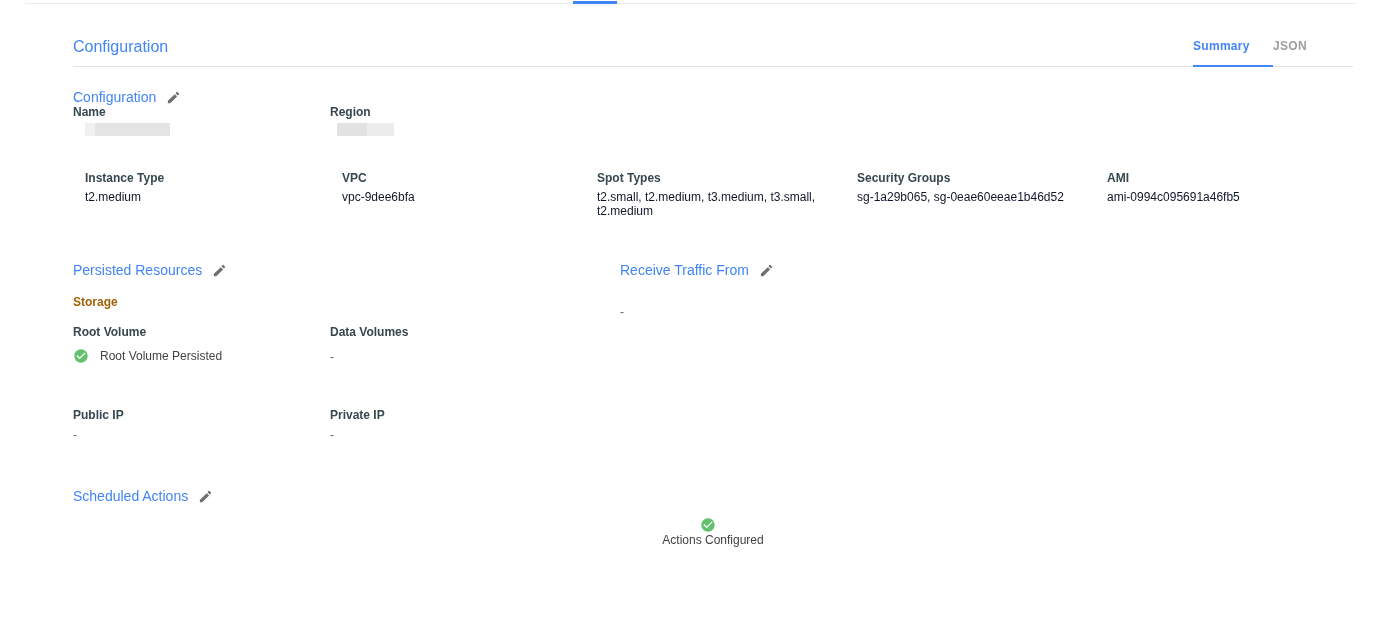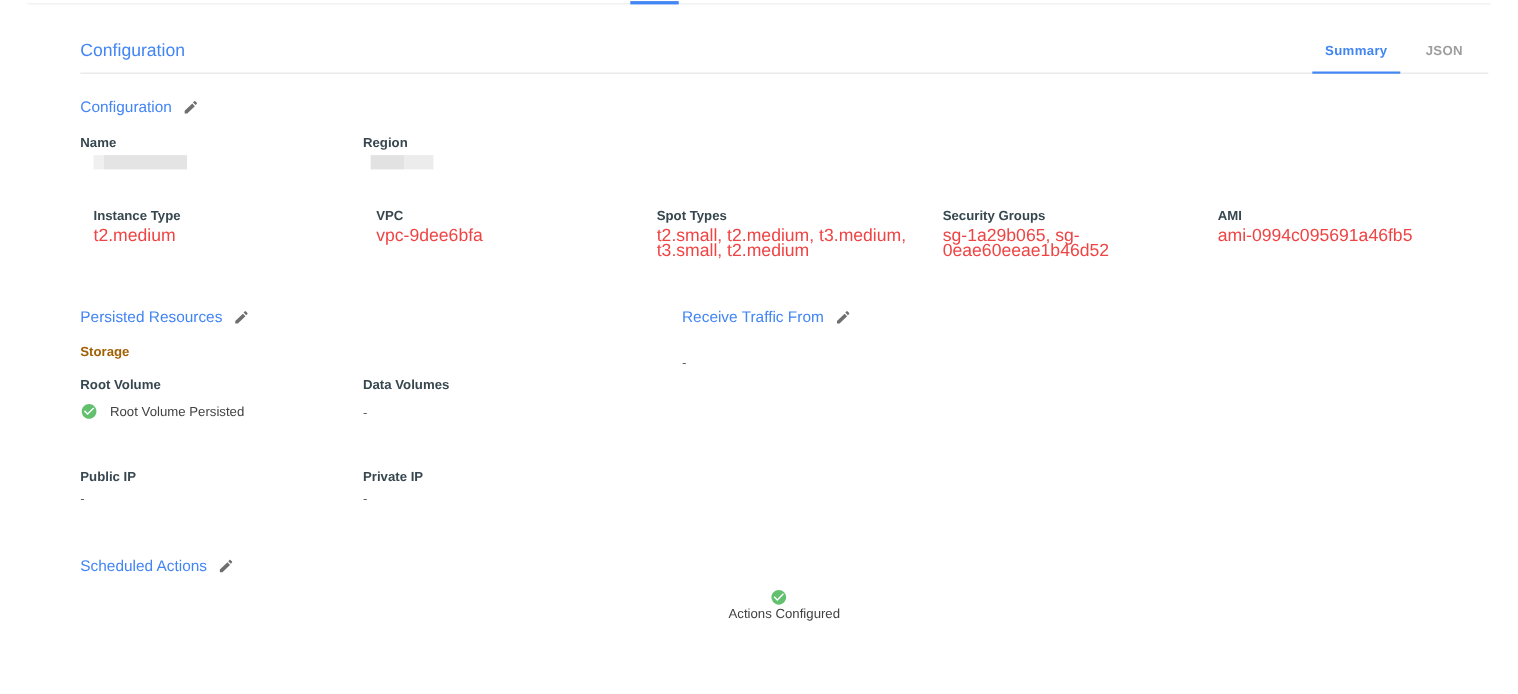--- a/index.html
+++ b/index.html
@@ -12,46 +12,46 @@
   .top-strip .indicator { position:absolute; left:548px; top:1px; width:44px; height:3px;
     background:#4285f4; }
 
   .content { position:relative; margin-left:73px; width:1280px; }
 
   
   .page-header { margin-top:38px; display:flex; justify-content:space-between;
     align-items:flex-end; border-bottom:1px solid #e3e3e3; position:relative; }
   .page-title { font-size:16px; color:#4285f4; padding-bottom:10px; font-weight:400; }
   .tabs { display:flex; }
-  .tab { width:80px; text-align:center; font-size:12px; font-weight:700;
+  .tab { width:80px; text-align:left; font-size:12px; font-weight:700;
     letter-spacing:.3px; color:#9e9e9e; padding-bottom:13px; position:relative;
     cursor:pointer; }
   .tab.active { color:#4285f4; }
   .tab.active::after { content:""; position:absolute; left:0; right:0; bottom:-1px;
     height:2px; background:#4285f4; }
 
   
   .section-header { display:flex; align-items:center; font-size:14px; color:#4285f4; }
   .section-header .edit-btn { margin-left:10px; width:15px; height:15px; border:none;
     background:none; padding:0; cursor:pointer; display:inline-flex; }
   .edit-btn svg { width:15px; height:15px; fill:#6f6f6f; }
 
   
   .grid5 { display:grid; grid-template-columns:257px 255px 260px 250px 1fr; }
   .field-label { font-size:12px; font-weight:700; color:#37474f; line-height:14px; }
-  .field-value { font-size:16px; color:#ef4444; line-height:14px; margin-top:5px; }
+  .field-value { font-size:12px; color:#0f172a; line-height:14px; margin-top:5px; }
   .wrap-narrow { max-width:232px; }
 
   .redact { height:13px; background:#e7e7e7; margin-top:4px; }
   .redact.name { width:85px; margin-left:12px;
     background:linear-gradient(to right,#f0f0f0 0 10px,#e4e4e4 10px); }
   .redact.region { width:57px; margin-left:7px;
     background:linear-gradient(to right,#e2e2e2 0 30px,#ececec 30px); }
 
-  .row-fields1 { margin-top:18px; }
+  .row-fields1 { }
   .row-fields2 { margin-top:35px;margin-left:12px; }
 
   
   .two-col { margin-top:44px; display:grid; grid-template-columns:512px 1fr;gap:35px; }
   .sub-label { font-size:12px; font-weight:700; color:#a16207; margin-top:17px; }
   .grid2 { display:grid; grid-template-columns:257px 1fr; }
   .pr-labels { margin-top:16px; }
   .status-row { display:flex; align-items:center; margin-top:8px; }
   .check-icon { width:16px; height:16px; margin-right:11px; flex:none; }
   .check-icon svg { width:16px; height:16px; fill:#62c06f; display:block; }

